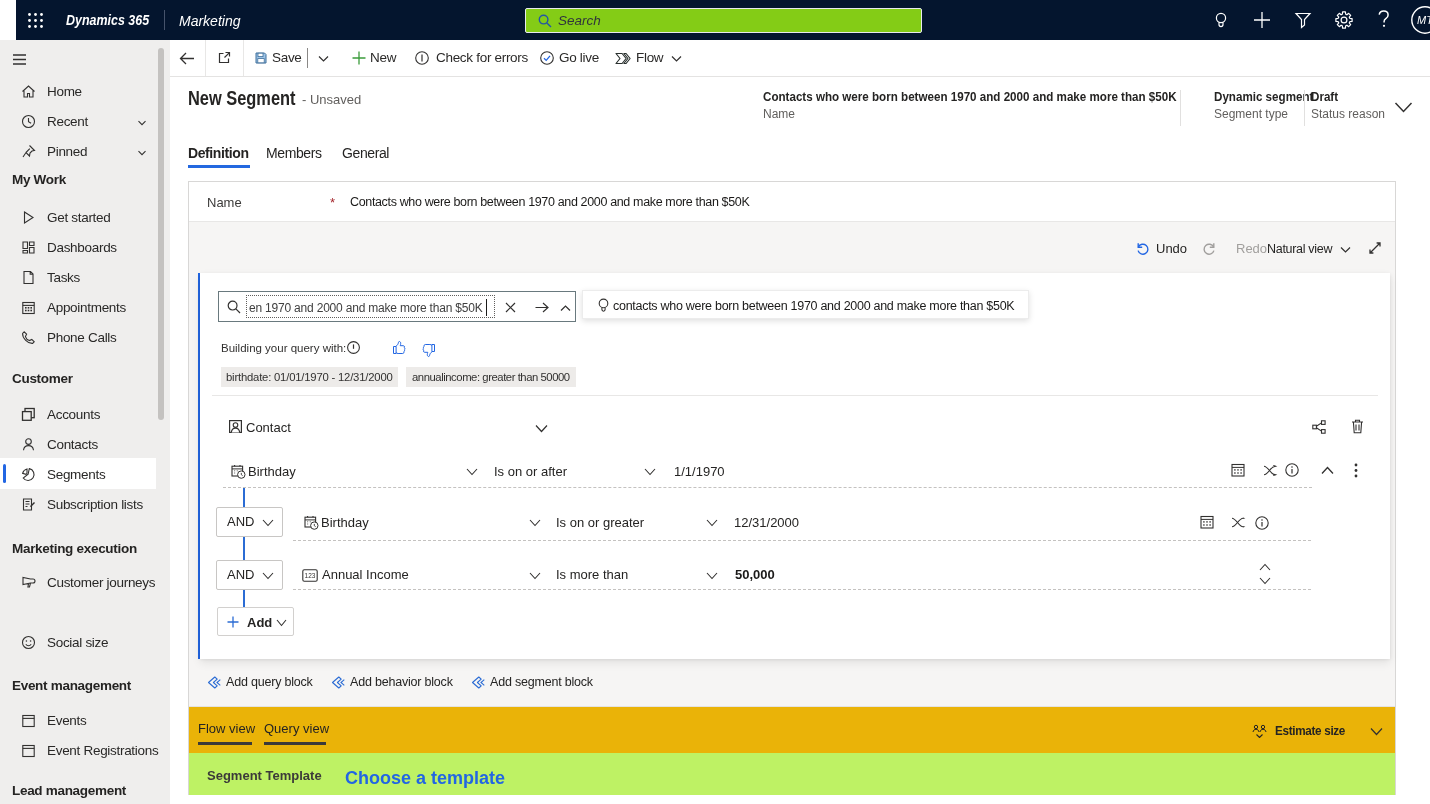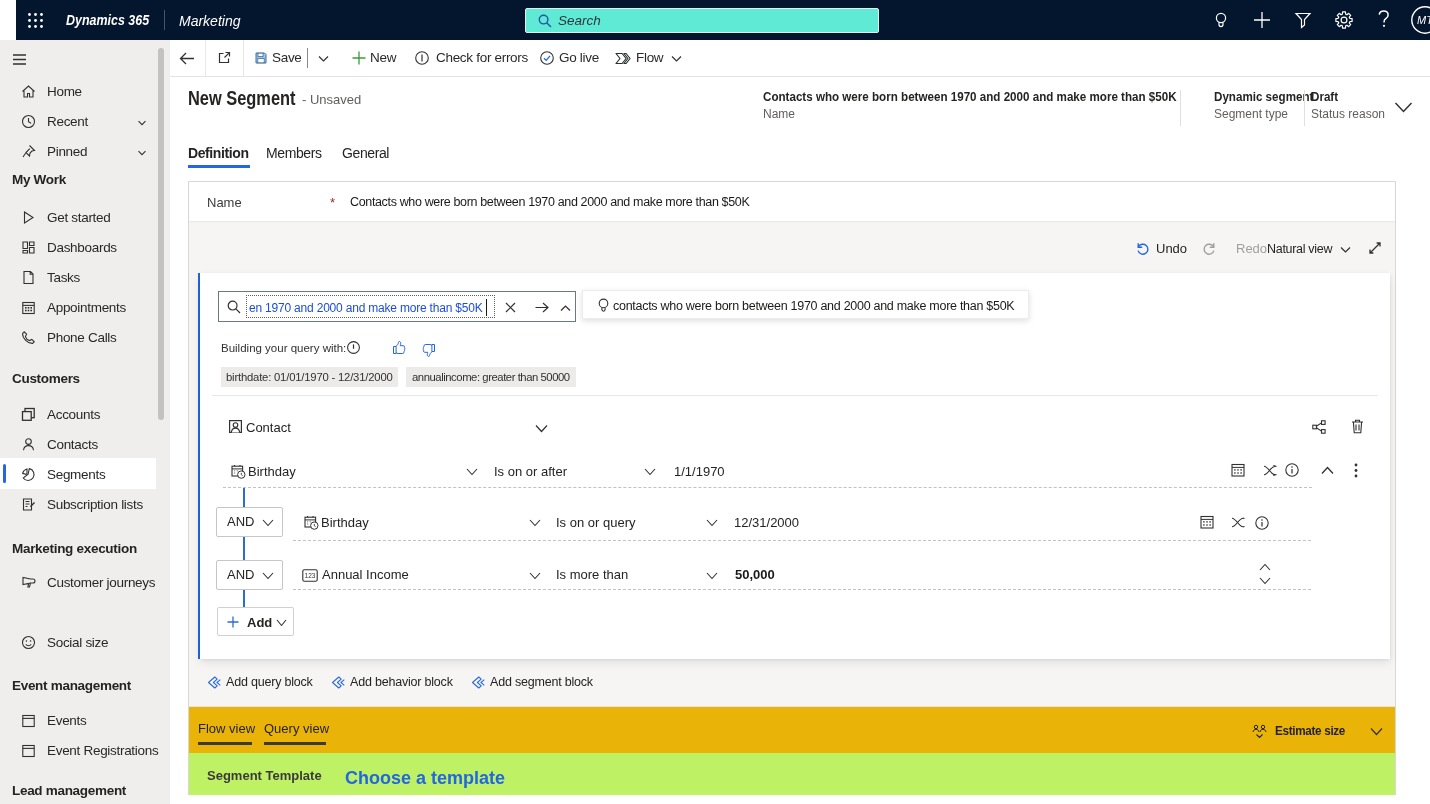--- a/index.html
+++ b/index.html
@@ -6,21 +6,21 @@
   html,body { width:1430px; height:804px; overflow:hidden; background:#fff;
     font-family:"Liberation Sans", sans-serif; }
   .abs { position:absolute; }
   svg { display:block; }
 
   
   #topbar { position:absolute; left:16px; top:0; width:1430px; height:40px; background:#04152e;font-style:italic; }
   #topbar .brand { position:absolute; left:50px; top:11px; color:#fff; font-size:15px; font-weight:700; transform:scaleX(.83); transform-origin:left; }
   #topbar .appname { position:absolute; left:163px; top:13px; color:#fff; font-size:14px; }
   #topbar .divider { position:absolute; left:148px; top:10px; width:1px; height:20px; background:#46536b; }
-  #searchbox { position:absolute; left:509px; top:8px; width:354px; height:25px; background:#5eead4; border-radius:2px; border:1px solid #e8eaee; }
+  #searchbox { position:absolute; left:509px; top:8px; width:397px; height:25px; background:#84cc16; border-radius:2px; border:1px solid #e8eaee; }
   #searchbox .stext { position:absolute; left:32px; top:4px; font-size:13.5px; color:#30343d; }
 
   
   #sidebar { position:absolute; left:0; top:40px; width:170px; height:764px; background:#efeeed; }
   .navitem { position:absolute; left:8px; width:156px; height:30px; font-size:13.5px; letter-spacing:-0.3px; color:#292827; white-space:nowrap; }
   .navitem .lbl { position:absolute; left:39px; top:7px; }
   .navitem .ic { position:absolute; left:13px; top:7px; }
   .navhdr { position:absolute; left:12px; font-size:13.5px; letter-spacing:-0.3px; font-weight:700; color:#252423; white-space:nowrap; }
   .chev-right { position:absolute; left:128px; top:10px; }
   #selitem { position:absolute; left:0; top:418px; width:156px; height:31px; background:#fff; }
@@ -189,21 +189,21 @@
     </div>
   <div class="navitem" style="top:283px">
       <span class="ic">
     <svg width="15" height="15" viewBox="0 0 15 15">
           <path d="M3.2 1.8 5.6 4.2 4.4 6.6c.5 1.6 2.4 3.5 4 4l2.4-1.2 2.4 2.4-1.6 1.6c-4.6.4-10.4-5.4-10-10z" fill="none" stroke="#323130" stroke-width="1.1"></path>
         </svg>
       </span>
     <span class="lbl">Phone Calls</span>
     </div>
 
-  <div class="navhdr" style="top:331px">Customers</div>
+  <div class="navhdr" style="top:331px">Customer</div>
 
   <div class="navitem" style="top:360px">
       <span class="ic">
     <svg width="15" height="15" viewBox="0 0 15 15">
           <rect x="4" y="1.5" width="9.2" height="9.2" fill="none" stroke="#323130" stroke-width="1.3"></rect>
           <rect x="1.5" y="4.6" width="8.7" height="8.7" fill="#efeeed" stroke="#323130" stroke-width="1.3"></rect>
         </svg>
       </span>
     <span class="lbl">Accounts</span>
     </div>
@@ -382,21 +382,21 @@
 
   <div id="bluebar"></div>
   <div id="canvas">
 
     <div class="abs" style="left:18px;top:18px;width:358px;height:31px;border:1px solid #69797e;background:#fff">
       <svg class="abs" style="left:8px;top:8px" width="14" height="14" viewBox="0 0 14 14">
           <circle cx="5.6" cy="5.6" r="4.4" fill="none" stroke="#323130" stroke-width="1.2"></circle>
           <line x1="8.9" y1="8.9" x2="13" y2="13" stroke="#323130" stroke-width="1.2"></line>
         </svg>
       <div class="abs" style="left:27px;top:3px;width:249px;height:23px;border:1px dotted #605e5c;overflow:hidden">
-        <div class="abs" style="left:2px;top:4.5px;font-size:12px;letter-spacing:-0.2px;color:#1d4ed8;white-space:nowrap">en 1970 and 2000 and make more than $50K</div>
+        <div class="abs" style="left:2px;top:4.5px;font-size:12px;letter-spacing:-0.2px;color:#404040;white-space:nowrap">en 1970 and 2000 and make more than $50K</div>
         <div class="abs" style="left:239px;top:3px;width:1px;height:17px;background:#1b1a19"></div>
       </div>
       <svg class="abs" style="left:286px;top:10px" width="11" height="11" viewBox="0 0 11 11">
           <path d="M1 1l9 9M10 1l-9 9" stroke="#323130" stroke-width="1.2"></path>
         </svg>
       <svg class="abs" style="left:316px;top:9px" width="14" height="13" viewBox="0 0 14 13">
           <path d="M0.5 6.5h12M8 2l5 4.5L8 11" fill="none" stroke="#323130" stroke-width="1.2"></path>
         </svg>
       <svg class="abs" style="left:341px;top:12px" width="11" height="8" viewBox="0 0 11 8">
           <path d="M1 6.5 5.5 2 10 6.5" fill="none" stroke="#323130" stroke-width="1.2"></path>
@@ -510,21 +510,21 @@
         <path d="M1 4.9h10.6" stroke="#323130" stroke-width="1"></path>
         <path d="M3.6 2.2V.9M9 2.2V.9" stroke="#323130" stroke-width="1.1"></path>
         <path d="M3 6.8h1.2M5.7 6.8h1.2M3 9h1.2" stroke="#7a7977" stroke-width="1"></path>
         <circle cx="10.3" cy="10.6" r="3.7" fill="#fff" stroke="#323130" stroke-width="1"></circle>
         <path d="M10.3 8.9v1.8l1.3.9" fill="none" stroke="#323130" stroke-width=".9"></path>
       </svg>
     <div class="abs" style="left:121px;top:242px;font-size:13px;color:#252423">Birthday</div>
     <svg class="abs" style="left:329px;top:246px" width="12" height="8" viewBox="0 0 12 8">
         <path d="M1 1 6 6.5 11 1" fill="none" stroke="#323130" stroke-width="1.1"></path>
       </svg>
-    <div class="abs" style="left:356px;top:242px;font-size:13px;color:#252423">Is on or query</div>
+    <div class="abs" style="left:356px;top:242px;font-size:13px;color:#252423">Is on or greater</div>
     <svg class="abs" style="left:506px;top:246px" width="12" height="8" viewBox="0 0 12 8">
         <path d="M1 1 6 6.5 11 1" fill="none" stroke="#323130" stroke-width="1.1"></path>
       </svg>
     <div class="abs" style="left:534px;top:242px;font-size:13px;color:#252423">12/31/2000</div>
     <svg class="abs" style="left:1000px;top:242px" width="14" height="14" viewBox="0 0 14 14">
         <rect x="1" y="1.5" width="12" height="11.5" fill="none" stroke="#323130" stroke-width="1.1"></rect>
         <path d="M1 4.4h12" stroke="#323130" stroke-width="1"></path>
         <g fill="#323130">
           <rect x="3.2" y="6.2" width="1.4" height="1.4"></rect>
           <rect x="6.3" y="6.2" width="1.4" height="1.4"></rect>

